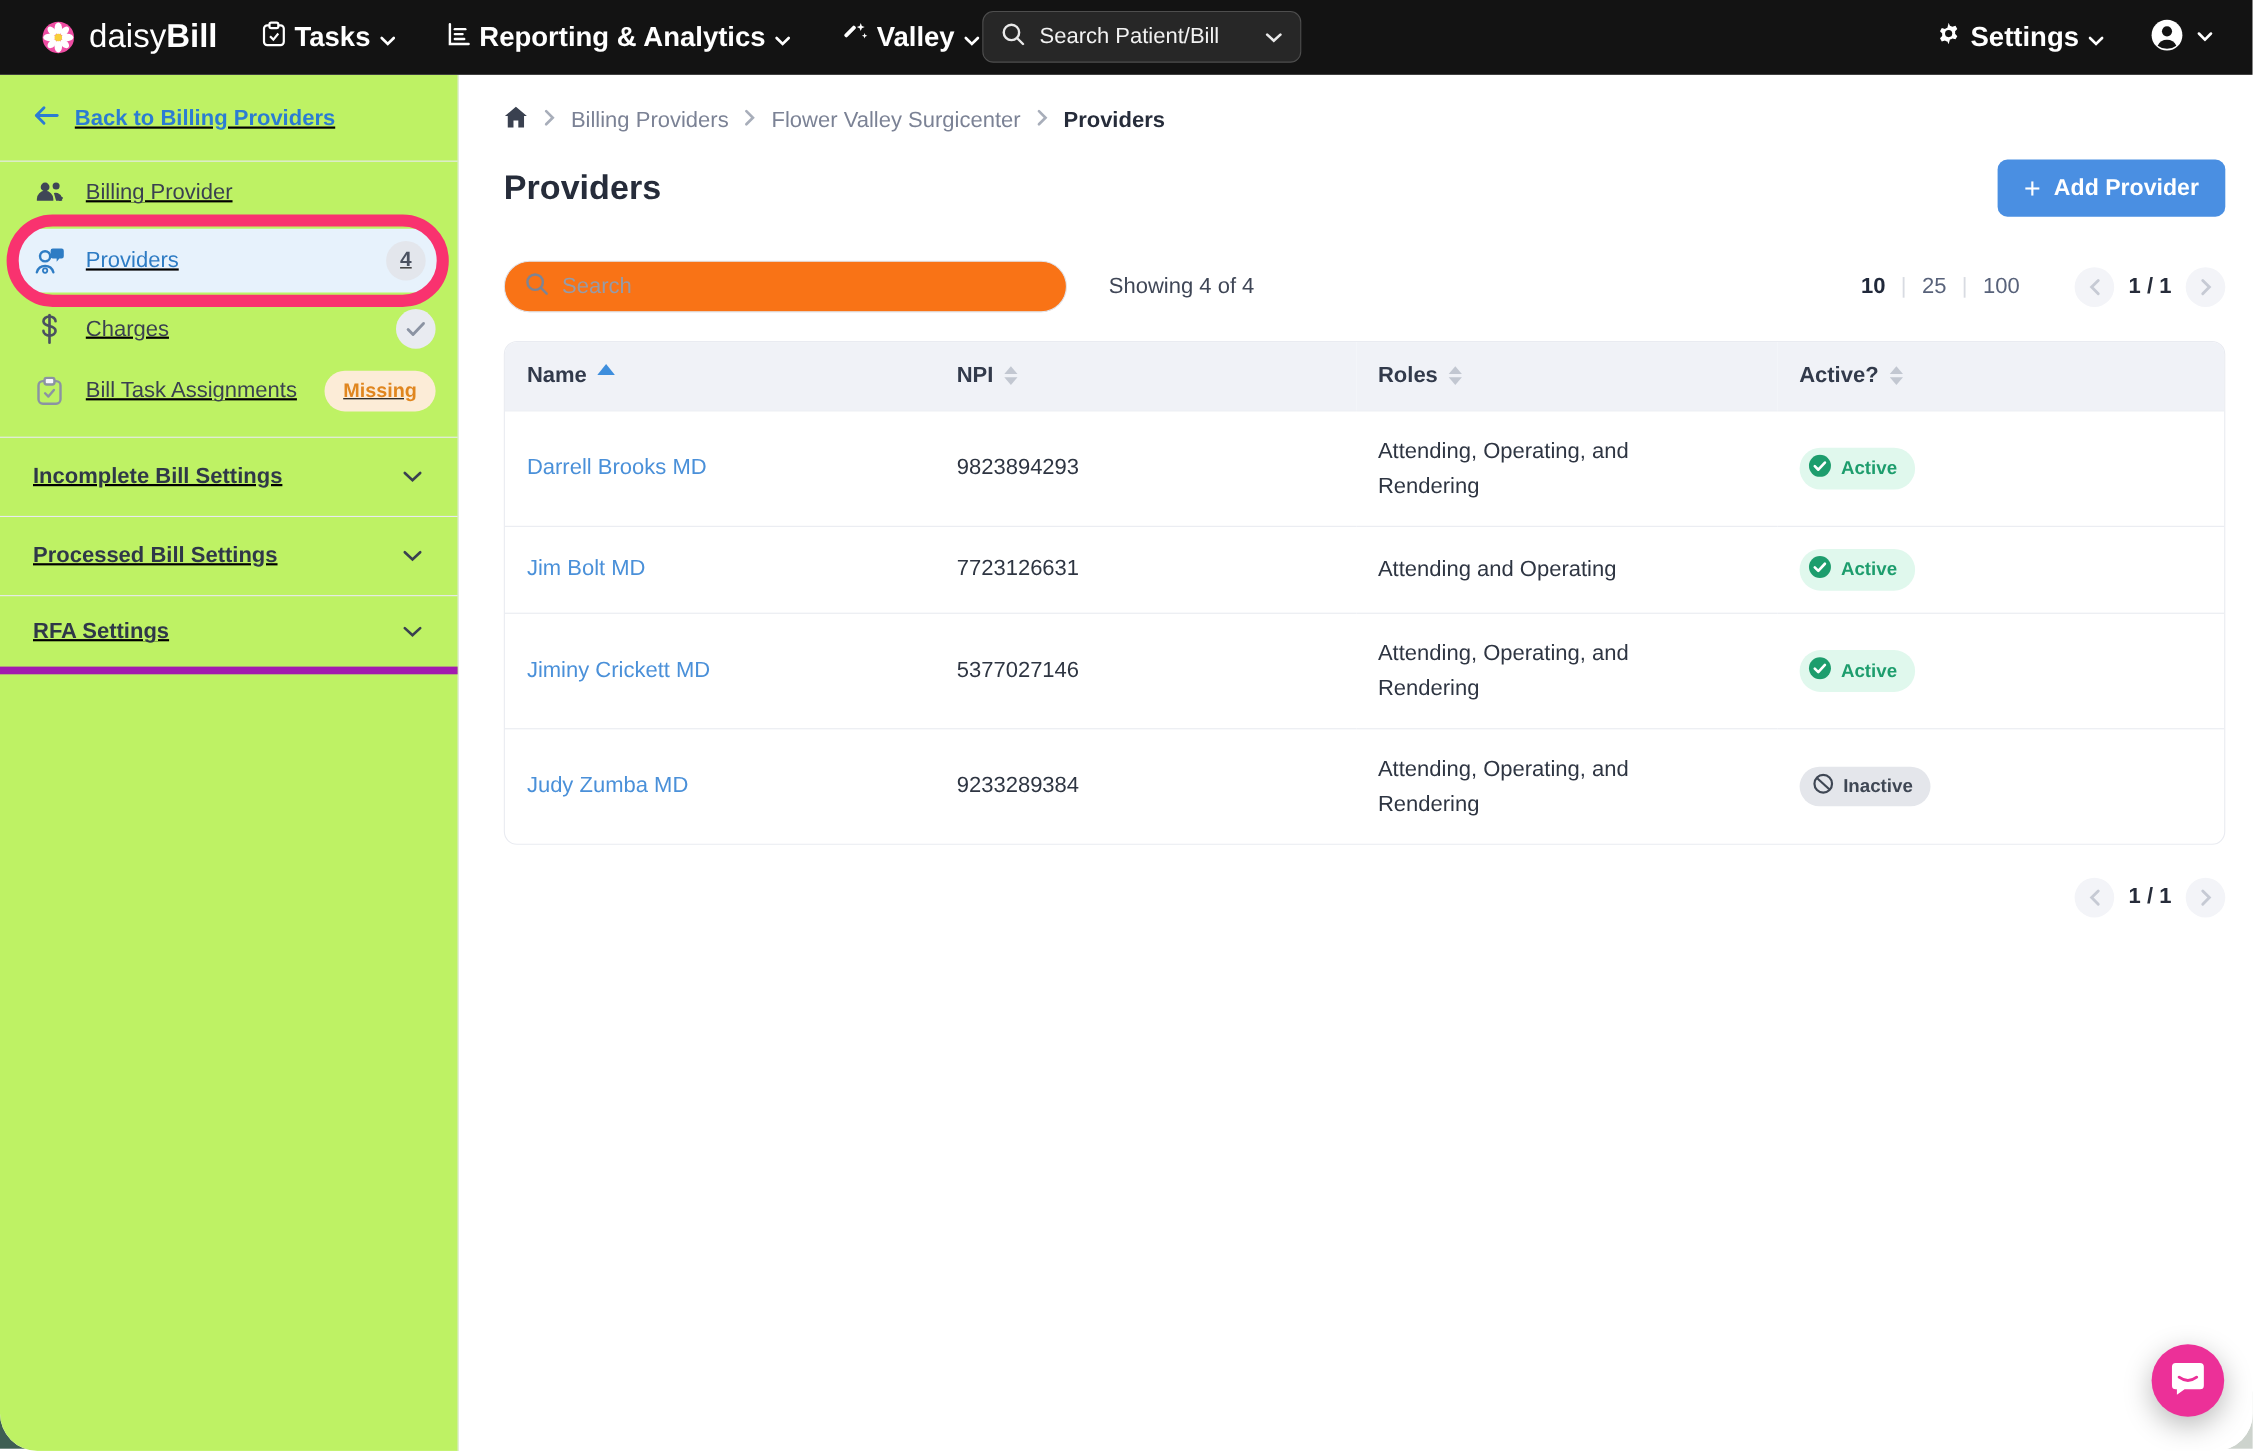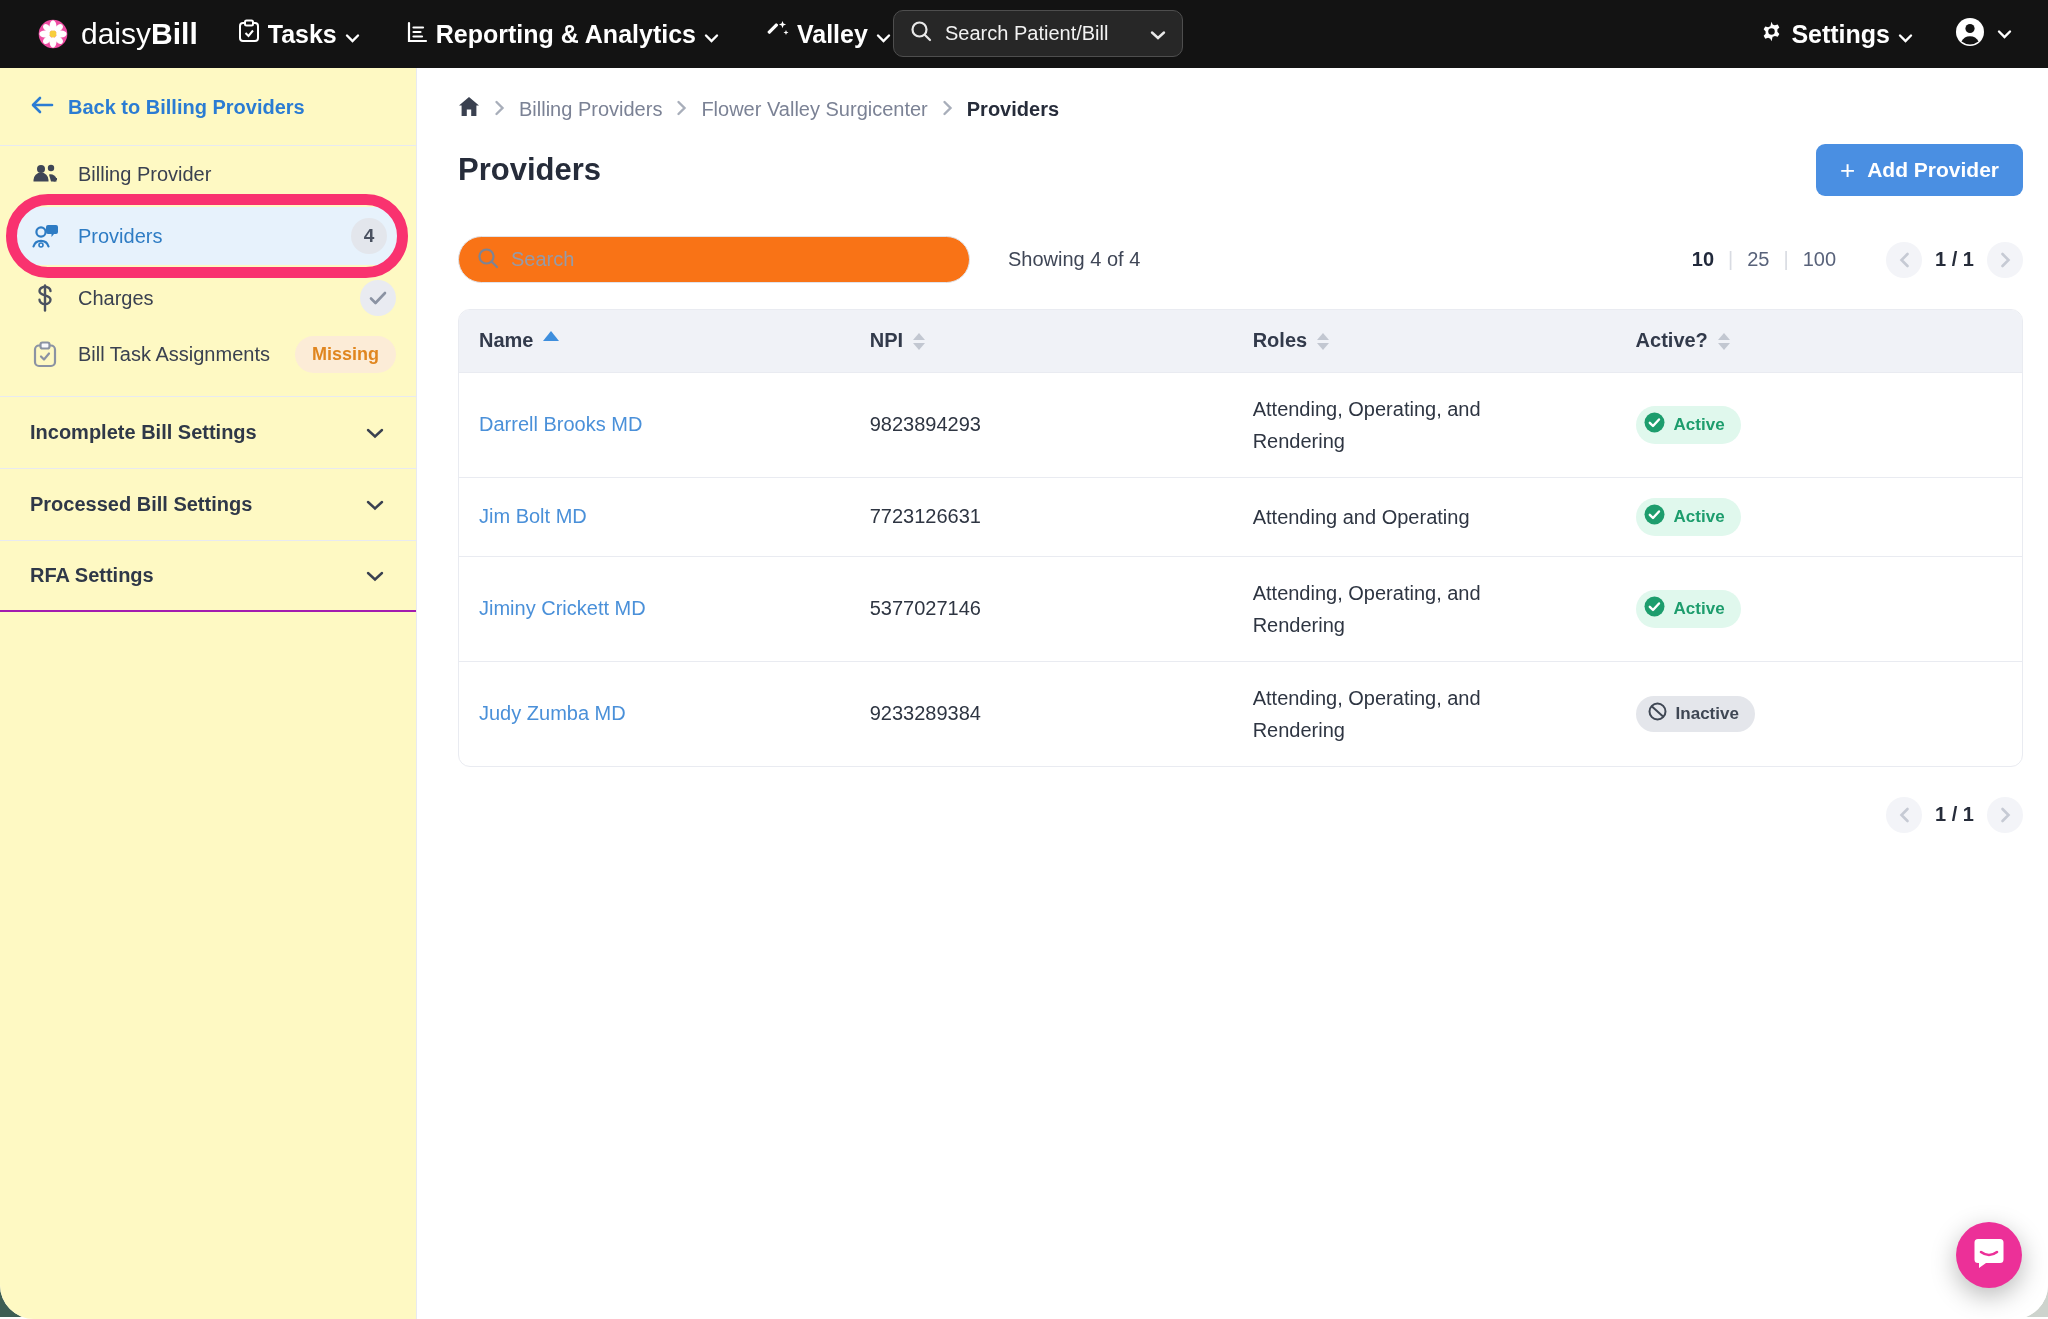--- a/index.html
+++ b/index.html
@@ -32,21 +32,21 @@
     display:flex; align-items:center; gap:13px; padding:0 16px;
     color:#f2f2f2; font-size:20px; cursor:pointer;
   }
   .nav-search .chev { margin-left:auto; }
   .nav-right { margin-left:auto; display:flex; align-items:center; gap:12px; }
   .avatar-group { display:flex; align-items:center; gap:12px; margin-left:30px; cursor:pointer; }
 
   
   .sidebar {
     position:absolute; top:68px; left:0; bottom:0; width:417px;
-    background:#fef9c3; border-right:1px solid #e8eaf1; z-index:5;
+    background:#bef264; border-right:1px solid #e8eaf1; z-index:5;text-decoration:underline;
   }
   .back-row { padding:28px 30px 26px; border-bottom:1px solid #e8eaf1; }
   .back-link { color:#2b7cd3; font-weight:bold; font-size:20px; display:flex; align-items:center; gap:14px; cursor:pointer; }
   .group-header { display:flex; align-items:center; justify-content:space-between; padding:27px 32px 20px 30px; cursor:pointer; }
   .group-title { font-weight:bold; font-size:20px; color:#2f3848; }
   .side-item { display:flex; align-items:center; gap:18px; height:56px; padding:0 20px 0 30px; font-size:20px; color:#3a4150; cursor:pointer; }
   .side-icon { width:30px; display:flex; justify-content:center; }
   .providers-wrap { position:relative; margin:5px 15px; }
   .providers-item {
     background:#e7f2fc; border-radius:12px; height:58px; display:flex; align-items:center;
@@ -62,21 +62,21 @@
     display:flex; align-items:center; justify-content:center;
   }
   .check-pill { margin-left:auto; width:36px; height:36px; border-radius:50%; background:#e9ebf1; display:flex; align-items:center; justify-content:center; }
   .missing-badge { margin-left:auto; background:#fcecd7; color:#e0861f; font-weight:bold; font-size:18px; padding:8px 17px; border-radius:999px; }
   .side-sections { margin-top:14px; }
   .section-row {
     display:flex; align-items:center; justify-content:space-between;
     height:72px; padding:0 32px 0 30px; border-top:1px solid #e8eaf1;
     font-weight:bold; font-size:20px; color:#2f3848; cursor:pointer;
   }
-  .section-row:last-child { border-bottom:2px solid #a21caf; }
+  .section-row:last-child { border-bottom:7px solid #a21caf; }
 
   
   .main { position:absolute; left:418px; top:68px; right:0; bottom:0; background:#fff; padding:0 25px 0 40px; }
   .breadcrumb { display:flex; align-items:center; gap:14px; margin-top:28px; font-size:20px; color:#7b8295; }
   .crumb { cursor:pointer; }
   .crumb-current { color:#262c3a; font-weight:bold; }
   .title-row { display:flex; align-items:center; justify-content:space-between; margin-top:22px; }
   .page-title { margin:0; font-size:31px; font-weight:bold; color:#262c3a; }
   .add-btn {
     background:#4a8fe2; color:#fff; border:none; border-radius:9px; cursor:pointer;

